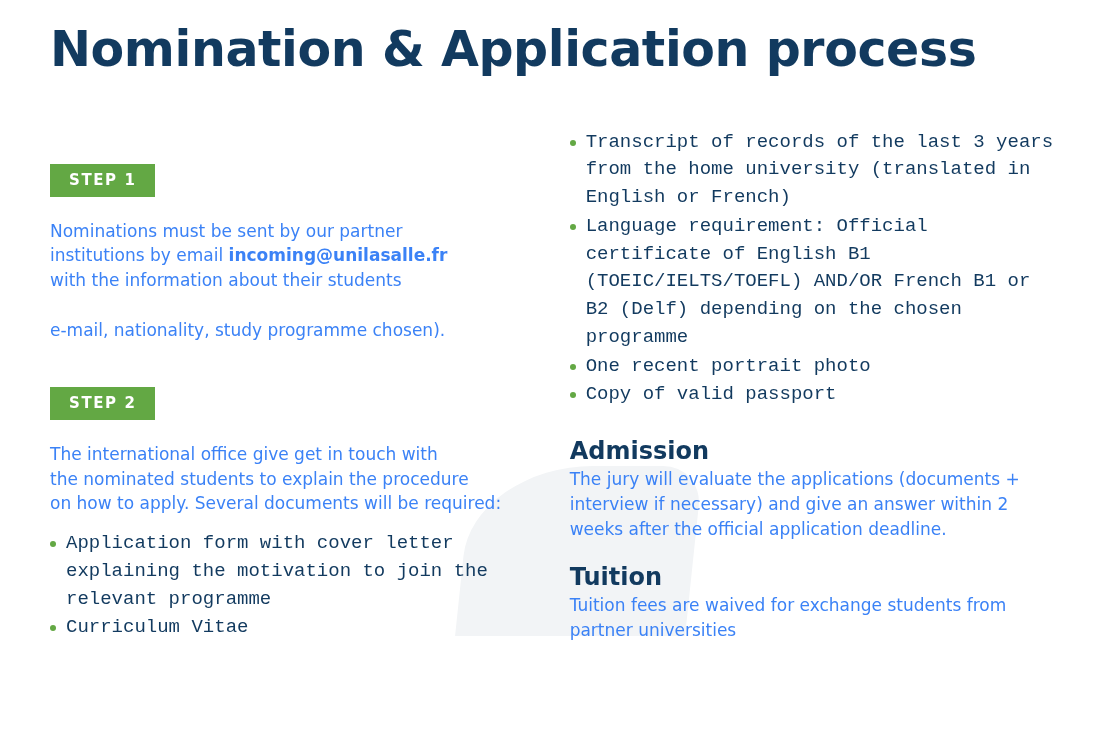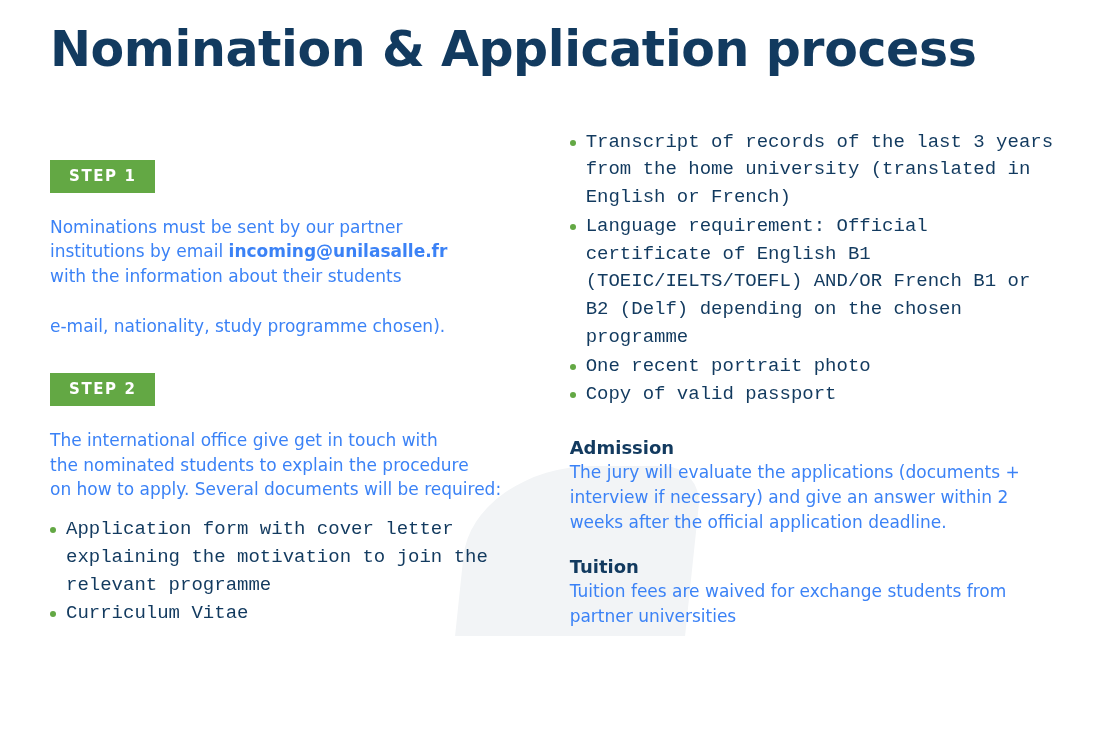--- a/index.html
+++ b/index.html
@@ -101,28 +101,28 @@
     top: 11px;
     width: 6px;
     height: 6px;
     border-radius: 50%;
     background: #63a844;
   }
   .spacer-22 { height: 22px; }
 
   .subheading {
     color: #123a5f;
-    font-size: 18px;
+    font-size: 24px;
     font-weight: bold;
     margin: 0 0 2px 0;
   }
 
   .right-list-top { margin-top: 0; }
 
-  .step2-block { margin-top: 34px; }
+  .step2-block { margin-top: 44px; }
   .step3-block { margin-top: 28px; }
 </style>
 </head>
 <body>
 
 <div class="page">
 
   <div class="decor-shape"></div>
 
   <h1 class="title">

